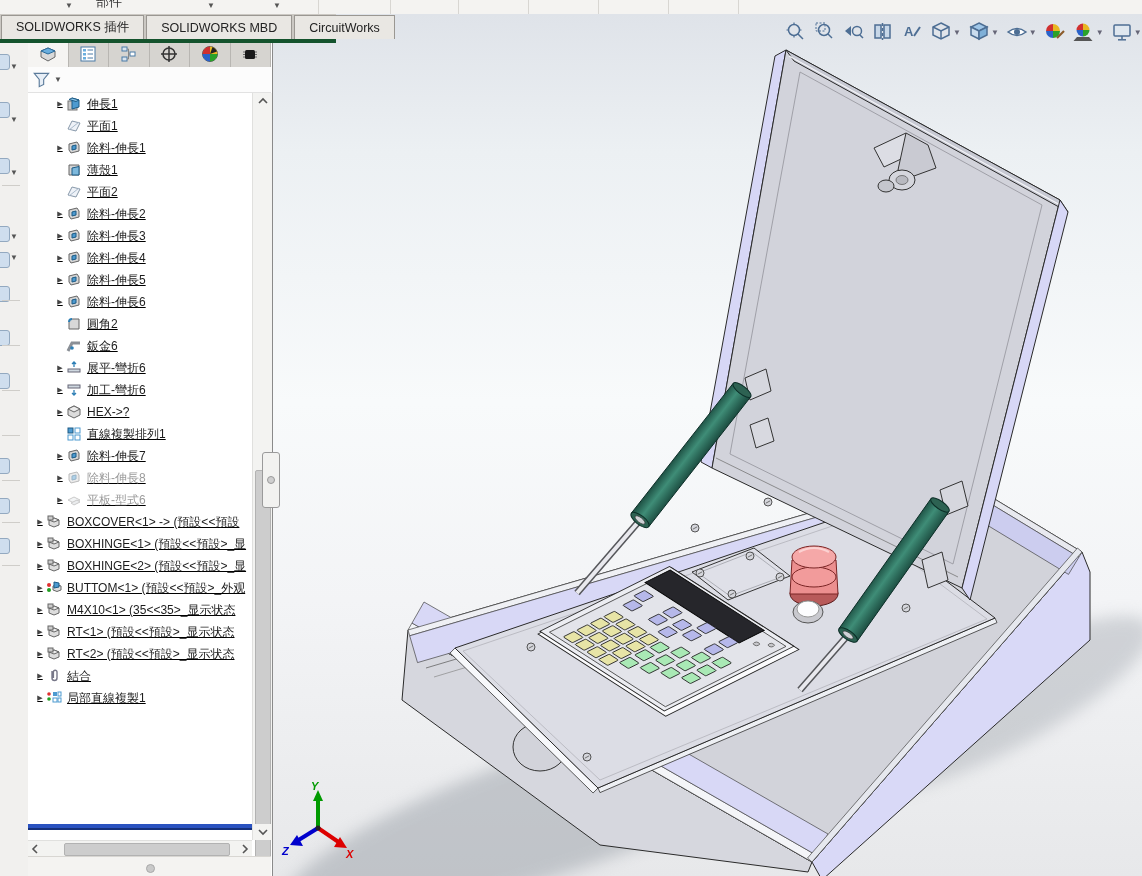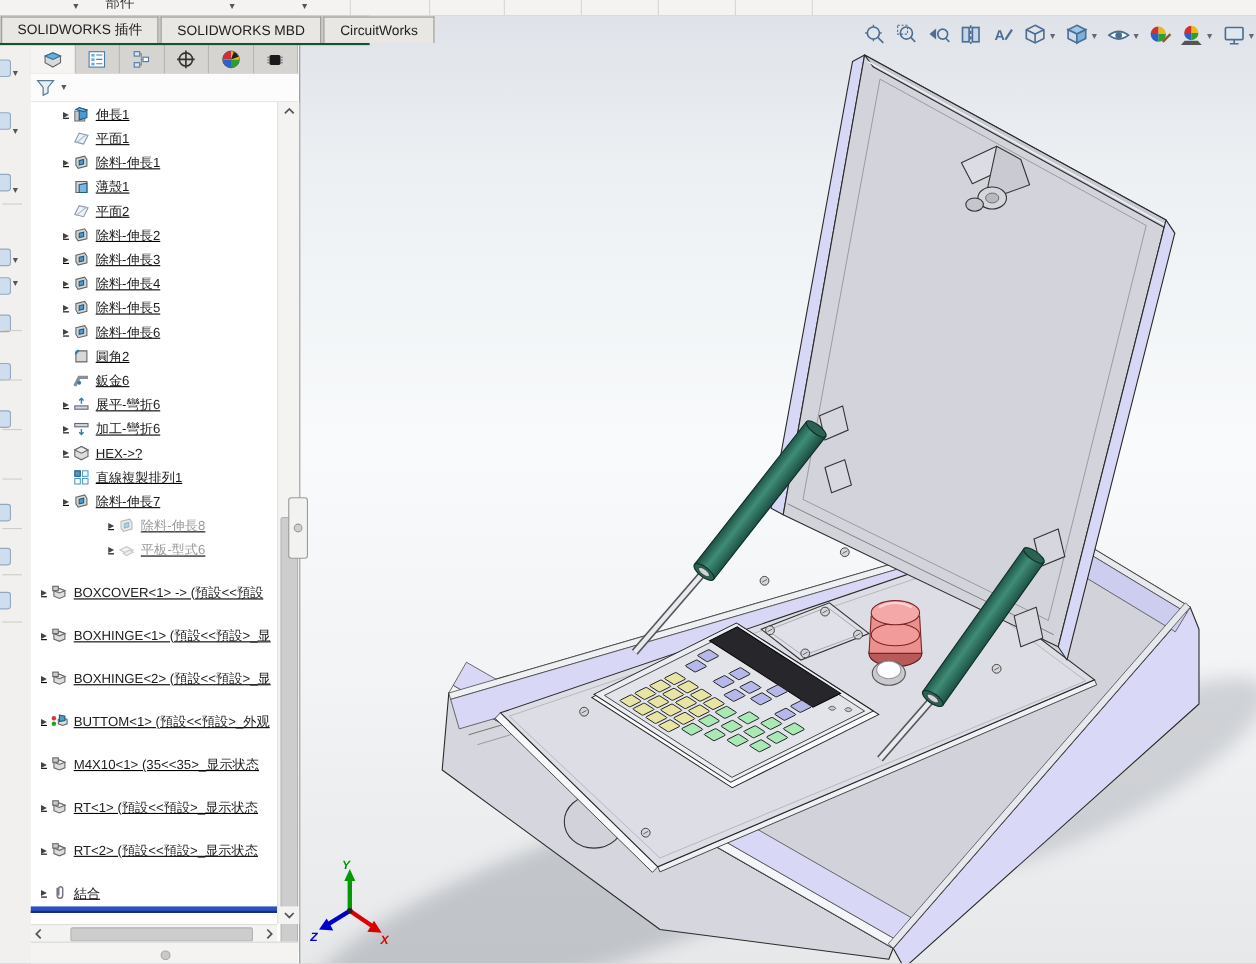--- a/index.html
+++ b/index.html
@@ -6,21 +6,21 @@
   #app{position:relative;width:1142px;height:876px;overflow:hidden;
        font-family:"Liberation Sans","DejaVu Sans",sans-serif;background:#f0efed;}
   
   #topstrip{position:absolute;left:0;top:0;width:1142px;height:14px;background:#f4f3f1;
             border-bottom:1px solid #b9b7b3;overflow:hidden;}
   #topstrip .plabel{position:absolute;left:96px;top:-7px;font-size:13px;color:#333;}
   #topstrip .tcaret{position:absolute;top:1px;font-size:8px;color:#555;}
   #topstrip .sep{position:absolute;top:0;width:1px;height:14px;background:#d8d6d2;}
   
   #cmdtabs{position:absolute;left:0;top:14px;width:336px;height:25px;background:#cbc8c3;
-           border-bottom:2px solid #14532d;display:flex;align-items:stretch;z-index:30;}
+           border-bottom:4px solid #14532d;display:flex;align-items:stretch;z-index:30;}
   .cmdtab{background:#e9e7e3;border:1px solid #9a9792;border-bottom:none;margin:1px 1px 0 1px;
           padding:0 14px;font-size:12.5px;color:#222;display:flex;align-items:center;white-space:nowrap;}
   
   #leftstrip{position:absolute;left:0;top:40px;width:28px;height:836px;background:#f1f0ee;
              border-right:1px solid #d8d6d2;z-index:5;}
   #leftstrip .frag{position:absolute;left:-6px;width:14px;height:14px;border-radius:3px;
                    background:#cfdeee;border:1px solid #93a9c0;}
   #leftstrip .lcaret{position:absolute;left:10px;font-size:8px;color:#555;}
   #leftstrip .lsep{position:absolute;left:2px;width:18px;height:1px;background:#cfcdc9;}
   
@@ -30,23 +30,23 @@
           display:flex;border-bottom:1px solid #b5b3af;}
   .fmtab{flex:1;display:flex;align-items:center;justify-content:center;border-right:1px solid #b8b6b2;}
   .fmtab.active{background:#f5f4f2;border-top:1px solid #9a9a9a;}
   #filterrow{position:absolute;left:0;top:27px;width:243px;height:26px;background:#fcfcfc;
              border-bottom:1px solid #e2e2e2;display:flex;align-items:center;padding-left:4px;box-sizing:border-box;}
   #filterrow .fcaret{font-size:8px;color:#555;margin-left:2px;}
   #tree{position:absolute;left:0;top:53px;width:224px;height:731px;overflow:hidden;background:#fff;text-decoration:underline;}
   .trow{height:22px;display:flex;align-items:center;white-space:nowrap;overflow:hidden;font-size:12px;color:#1c1c1c;}
   .trow .caret{width:12px;text-align:center;font-size:7px;color:#444;flex:0 0 12px;}
   .trow .ticon{width:17px;height:16px;flex:0 0 17px;margin-right:4px;}
-  .trow.dim{color:#9b9b9b;margin-left:41px;}
+  .trow.dim{color:#9b9b9b;}
   .trow.dim .ticon{opacity:.45;}
-  .trow.d1{padding-left:6px;margin-top:17px;}
+  .trow.d1{padding-left:6px;}
   .trow.d2{padding-left:26px;}
   #rollback{position:absolute;left:0;top:784px;width:224px;height:4px;background:#2a52c0;border-bottom:2px solid #16307a;}
   
   #vsb{position:absolute;left:224px;top:53px;width:19px;height:747px;background:#f3f3f1;border-left:1px solid #e0e0de;}
   #vsb .btn{position:absolute;left:0;width:19px;height:16px;background:#f3f3f1;display:flex;align-items:center;justify-content:center;}
   #vsb .thumb{position:absolute;left:2px;top:377px;width:14px;height:394px;background:#cdcdcd;border:1px solid #b2b2b2;border-radius:2px;}
   #hsb{position:absolute;left:0;top:800px;width:224px;height:16px;background:#f3f3f1;border-top:1px solid #e0e0de;}
   #hsb .btn{position:absolute;top:0;width:14px;height:16px;display:flex;align-items:center;justify-content:center;}
   #hsb .thumb{position:absolute;left:36px;top:2px;width:164px;height:11px;background:#cdcdcd;border:1px solid #b2b2b2;border-radius:2px;}
   #dotrow{position:absolute;left:0;top:816px;width:243px;height:20px;background:#f4f3f1;border-top:1px solid #d8d6d2;}

